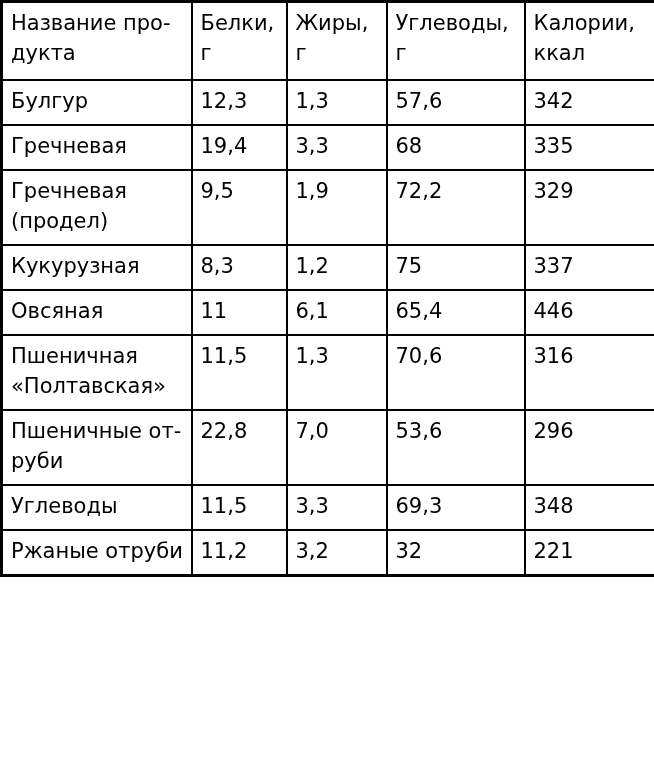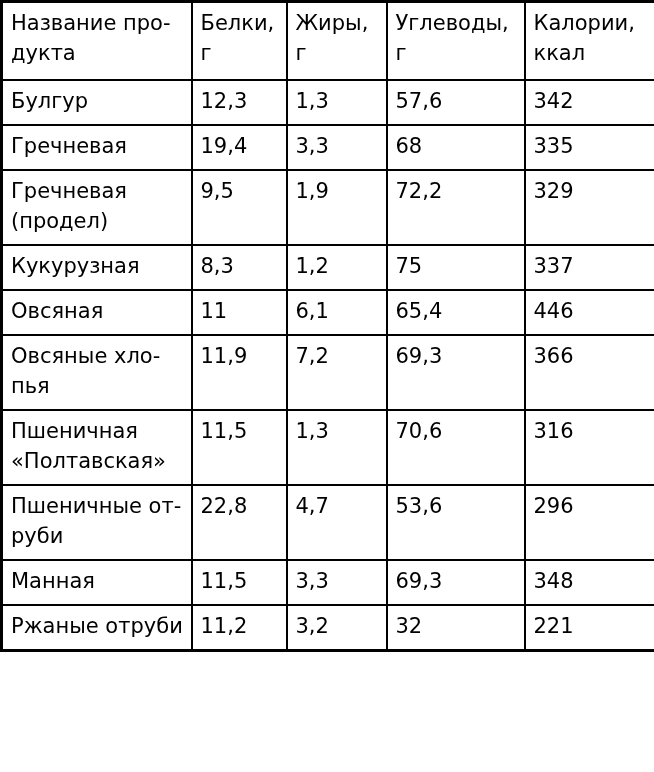--- a/index.html
+++ b/index.html
@@ -95,45 +95,37 @@
         <td>337</td>
       </tr>
       <tr>
         <td>Овсяная</td>
         <td>11</td>
         <td>6,1</td>
         <td>65,4</td>
         <td>446</td>
       </tr>
       <tr>
-        <td>Овсяные хло-
-пья</td>
-        <td>11,9</td>
-        <td>7,2</td>
-        <td>69,3</td>
-        <td>366</td>
-      </tr>
-      <tr>
         <td>Пшеничная
 «Полтавская»</td>
         <td>11,5</td>
         <td>1,3</td>
         <td>70,6</td>
         <td>316</td>
       </tr>
       <tr>
         <td>Пшеничные от-
 руби</td>
         <td>22,8</td>
-        <td>4,7</td>
+        <td>7,0</td>
         <td>53,6</td>
         <td>296</td>
       </tr>
       <tr>
-        <td>Манная</td>
+        <td>Углеводы</td>
         <td>11,5</td>
         <td>3,3</td>
         <td>69,3</td>
         <td>348</td>
       </tr>
       <tr>
         <td>Ржаные отруби</td>
         <td>11,2</td>
         <td>3,2</td>
         <td>32</td>

